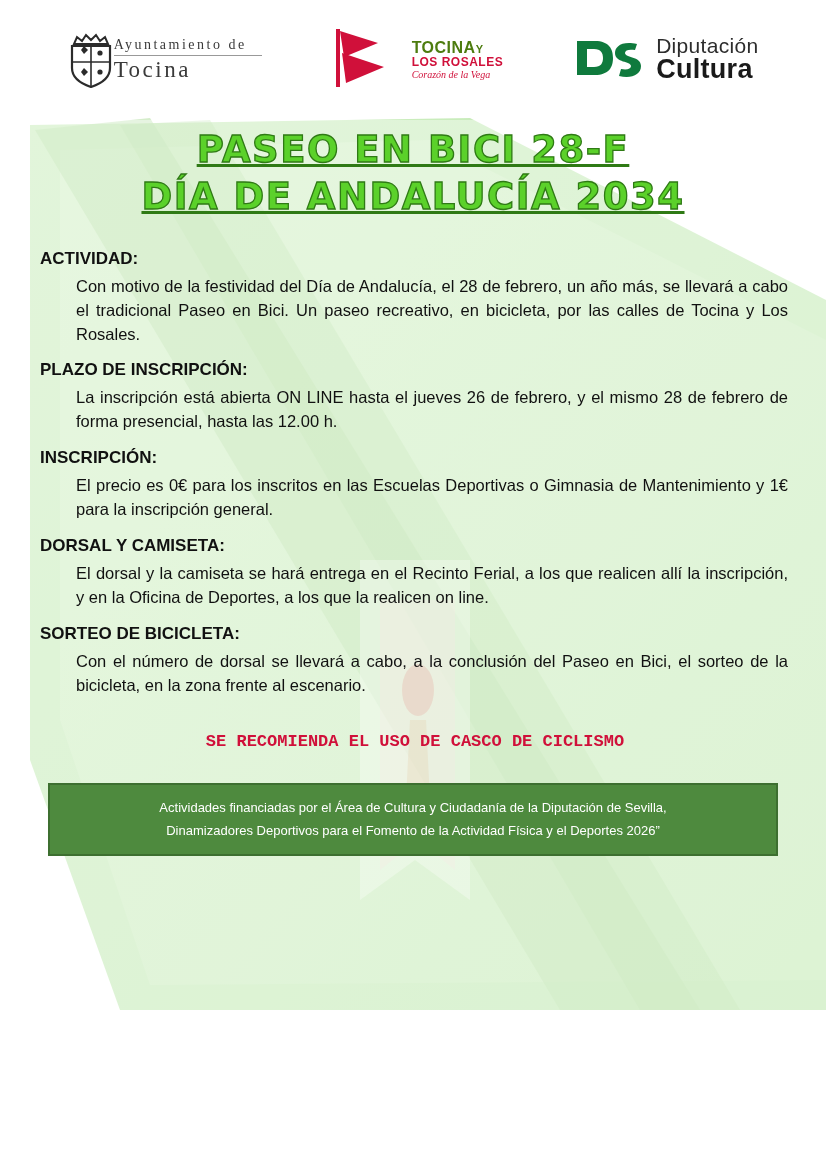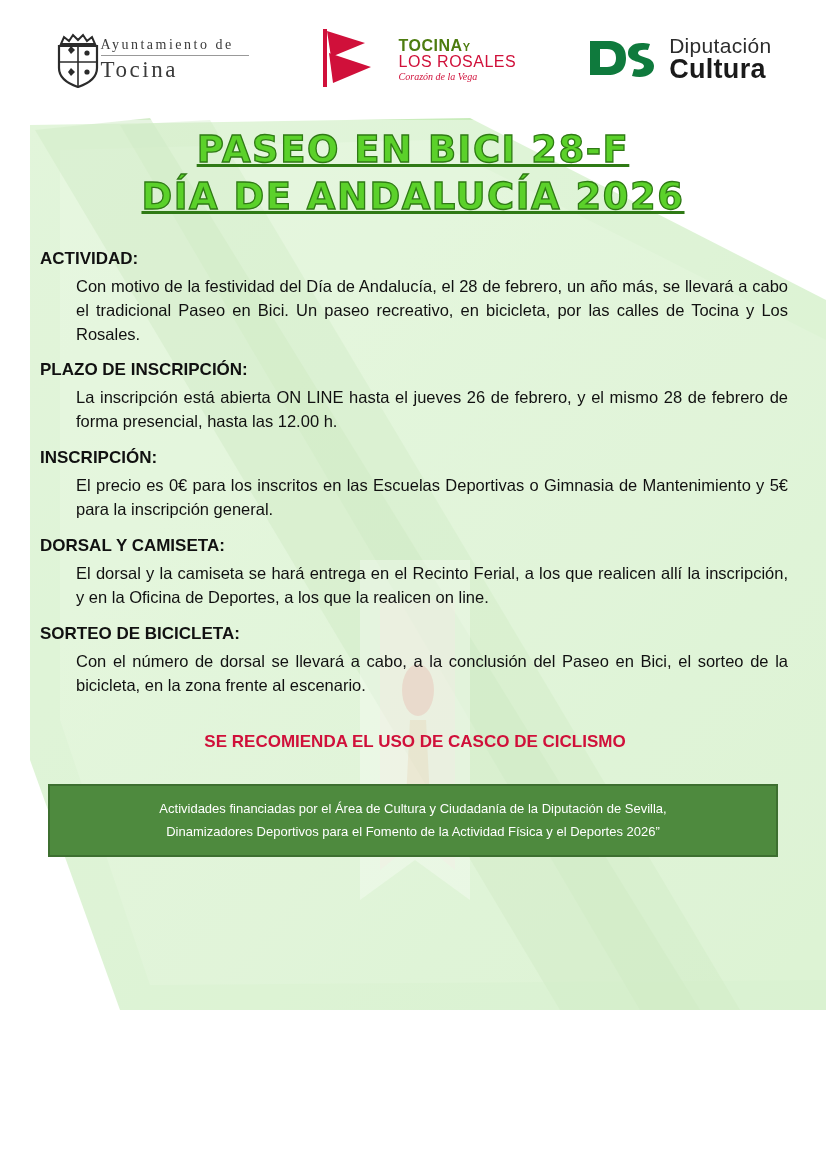--- a/index.html
+++ b/index.html
@@ -78,22 +78,22 @@
   .logo-rosales-text .r1 {
     font-family: "Liberation Sans", sans-serif;
     font-weight: bold;
     font-size: 16px;
     color: #4d7c0f;
     letter-spacing: 0.5px;
   }
   .logo-rosales-text .r1 .small { font-size: 11px; }
   .logo-rosales-text .r2 {
     font-family: "Liberation Sans", sans-serif;
-    font-weight: normal;
-    font-size: 16px;
+    font-weight: bold;
+    font-size: 12px;
     color: #d0103a;
     letter-spacing: 0.5px;
   }
   .logo-rosales-text .r3 {
     font-family: "Liberation Serif", serif;
     font-style: italic;
     font-size: 10px;
     color: #d0103a;
     margin-top: 2px;
   }
@@ -160,21 +160,21 @@
     margin-left: 36px;
     margin-right: 2px;
   }
   .sec-body + .sec-body { margin-top: 16px; }
   a.link {
     color: #e8732a;
     text-decoration: underline;
   }
   .recommend {
     text-align: center;
-    font-family: Liberation Sans, sans-serif;
+    font-family: Liberation Mono, monospace;
     font-weight: bold;
     font-size: 17px;
     color: #d0103a;
     margin-top: 34px;
   }
 
   
   .footer {
     position: relative;
     z-index: 3;
@@ -269,33 +269,33 @@
     <div class="logo-dipu-text">
       <div class="d1">Diputación</div>
       <div class="d2">Cultura</div>
     </div>
   </div>
 
 </div>
 
 <div class="title-block">
   <div class="title-line">PASEO EN BICI 28-F</div>
-  <div class="title-line">DÍA DE ANDALUCÍA 2026</div>
+  <div class="title-line">DÍA DE ANDALUCÍA 2034</div>
 </div>
 
 <div class="content">
 
   <div class="sec-head">ACTIVIDAD:</div>
   <div class="sec-body">Con motivo de la festividad del Día de Andalucía, el 28 de febrero, un año más, se llevará a cabo el tradicional Paseo en Bici. Un paseo recreativo, en bicicleta, por las calles de Tocina y Los Rosales.</div>
 
   <div class="sec-head">PLAZO DE INSCRIPCIÓN:</div>
   <div class="sec-body">La inscripción está abierta ON LINE hasta el jueves 26 de febrero, y el mismo 28 de febrero de forma presencial, hasta las 12.00 h.</div>
 
   <div class="sec-head">INSCRIPCIÓN:</div>
-  <div class="sec-body">El precio es 0€ para los inscritos en las Escuelas Deportivas o Gimnasia de Mantenimiento y 5€ para la inscripción general.</div>
+  <div class="sec-body">El precio es 0€ para los inscritos en las Escuelas Deportivas o Gimnasia de Mantenimiento y 1€ para la inscripción general.</div>
 
   <div class="sec-head">DORSAL Y CAMISETA:</div>
   <div class="sec-body">El dorsal y la camiseta se hará entrega en el Recinto Ferial, a los que realicen allí la inscripción, y en la Oficina de Deportes, a los que la realicen on line.</div>
 
   <div class="sec-head">SORTEO DE BICICLETA:</div>
   <div class="sec-body">Con el número de dorsal se llevará a cabo, a la conclusión del Paseo en Bici, el sorteo de la bicicleta, en la zona frente al escenario.</div>
 
   <div class="recommend">SE RECOMIENDA EL USO DE CASCO DE CICLISMO</div>
 </div>
 

